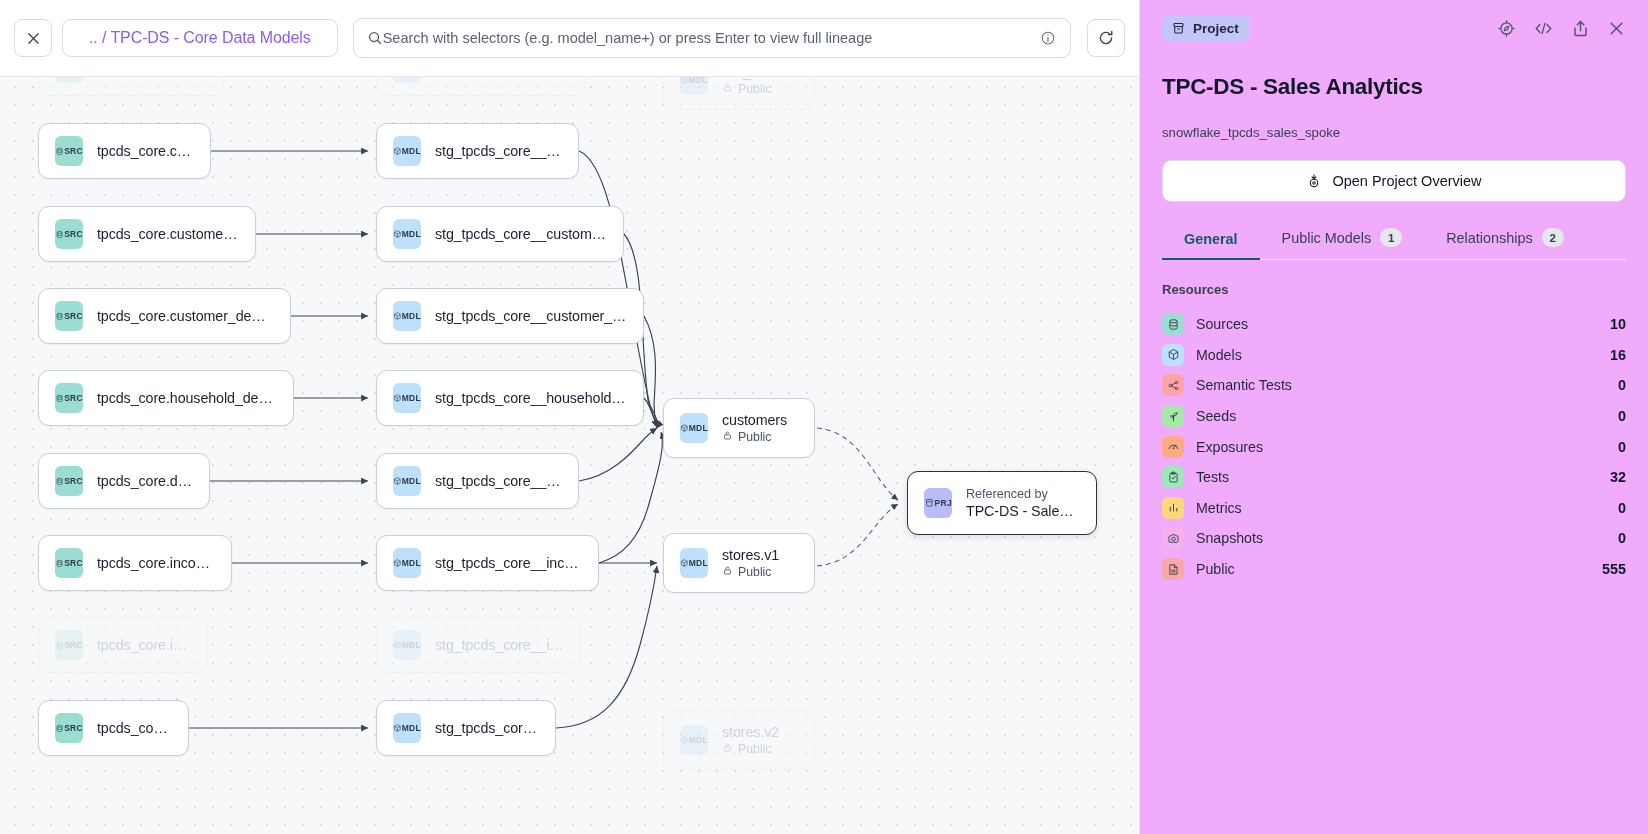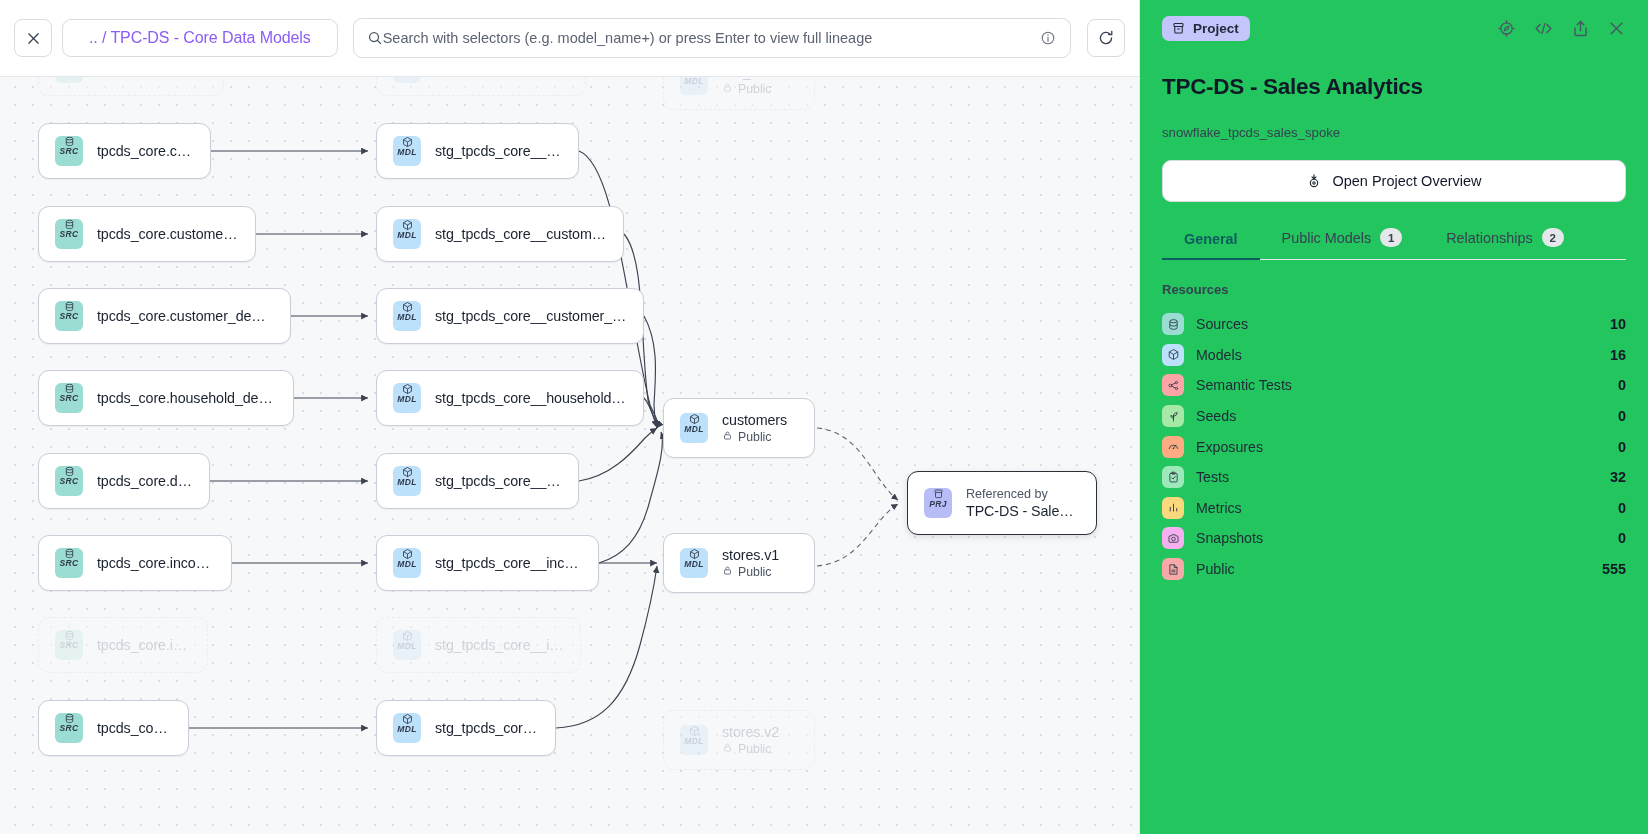--- a/index.html
+++ b/index.html
@@ -88,25 +88,24 @@
     padding: 0 16px;
     gap: 14px;
     cursor: pointer;
     z-index: 10;
     box-shadow: 0 1px 1.5px rgba(16,24,40,.05);
   }
   .node .badge {
     flex: 0 0 auto;
     width: 28px; height: 30px;
     border-radius: 6px;
-    display: flex; flex-direction: column;
-    align-items: center; justify-content: flex-start;
+    display: flex; flex-direction: row;
+    align-items: center; justify-content: space-between;
     gap: 0px;
     color: #2f3a4a;
-    font-style: italic;
   }
   .badge .bt { font-size: 8.5px; font-weight: 700; letter-spacing: .3px; line-height: 9px; }
   .badge svg { display:block; }
   .badge.src { background: #9bdcd3; }
   .badge.mdl { background: #bde0fb; }
   .badge.prj { background: #b9bdf7; }
   .node .labels { display: flex; flex-direction: column; gap: 2px; min-width: 0; }
   .node .nm {
     font-size: 14.3px; color: #1a2230; letter-spacing: -0.1px;
     white-space: nowrap; overflow: hidden; text-overflow: ellipsis;
@@ -130,21 +129,21 @@
 
   .node.focus {
     border: 1.6px solid #2b2f38;
     box-shadow: 0 2px 6px rgba(16,24,40,.12);
   }
 
   
   .panel {
     flex: 1 1 auto;
     height: 834px;
-    background: #22c55e;
+    background: #f0abfc;
     border-left: 1px solid #e5e7eb;
     padding: 0 22px;
     position: relative;
   }
   .panel-head {
     display: flex; align-items: center; justify-content: space-between;
     height: 56px;
   }
   .chip {
     display: inline-flex; align-items: center; gap: 7px;

